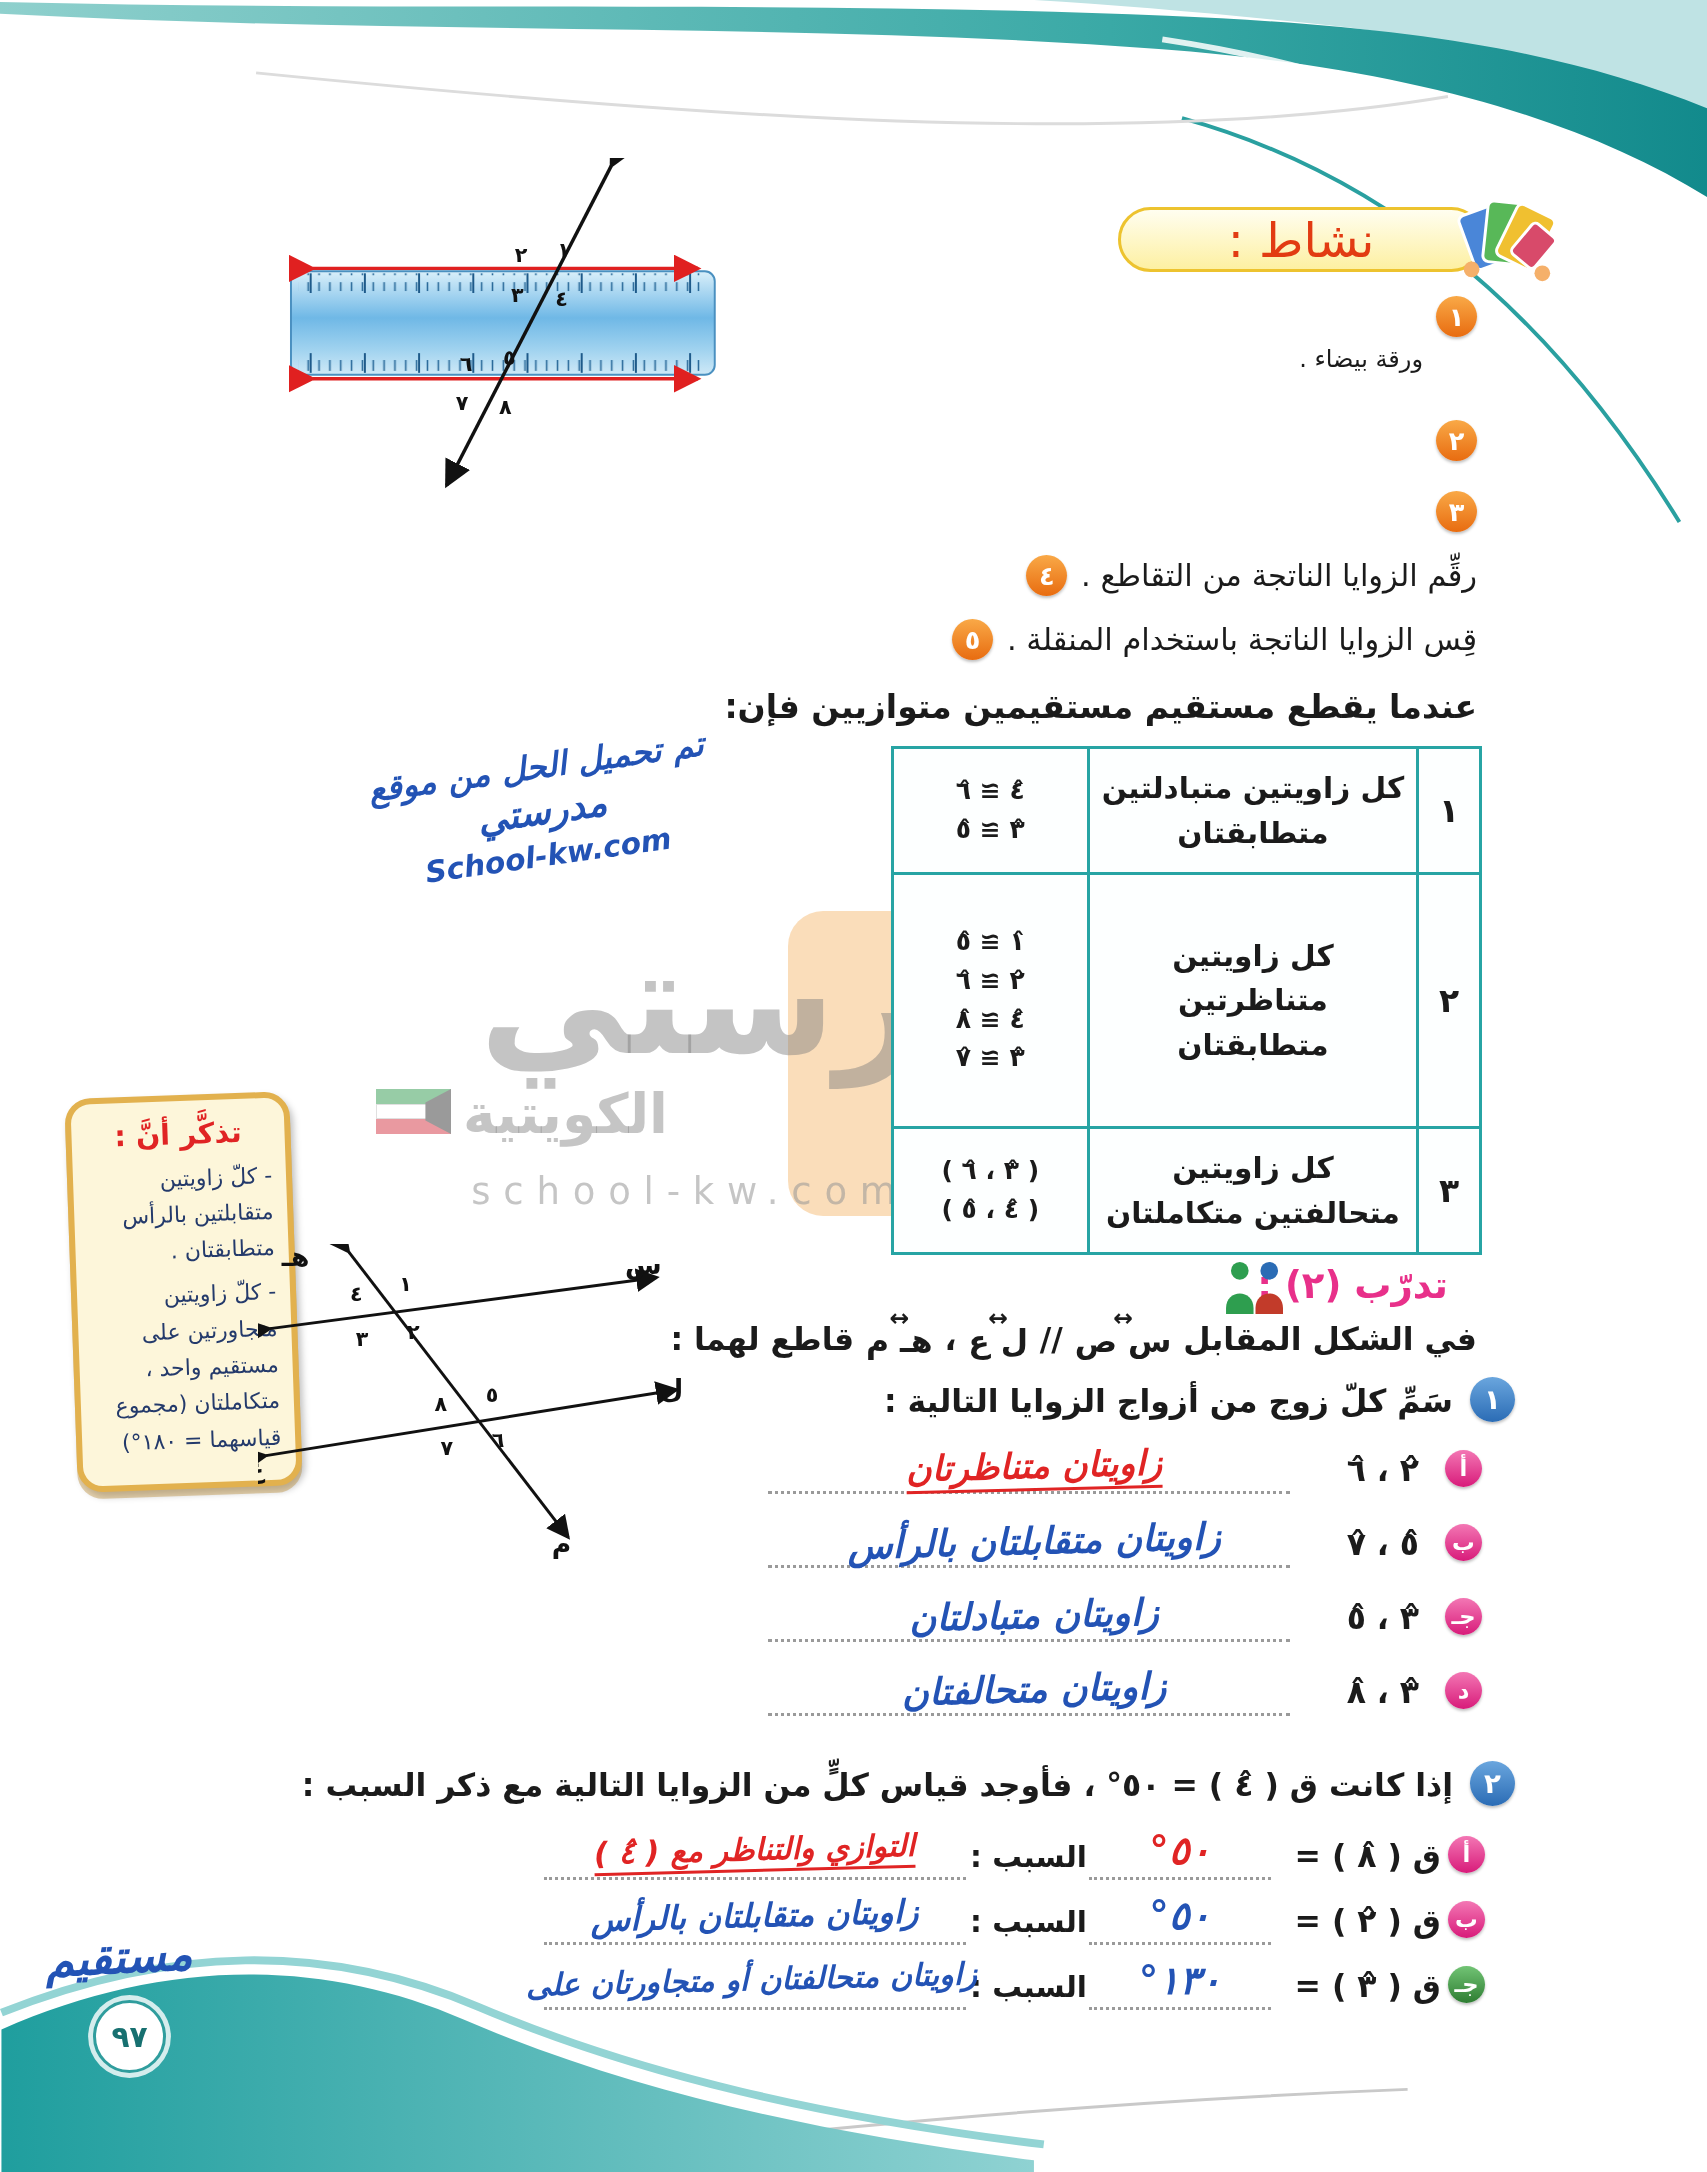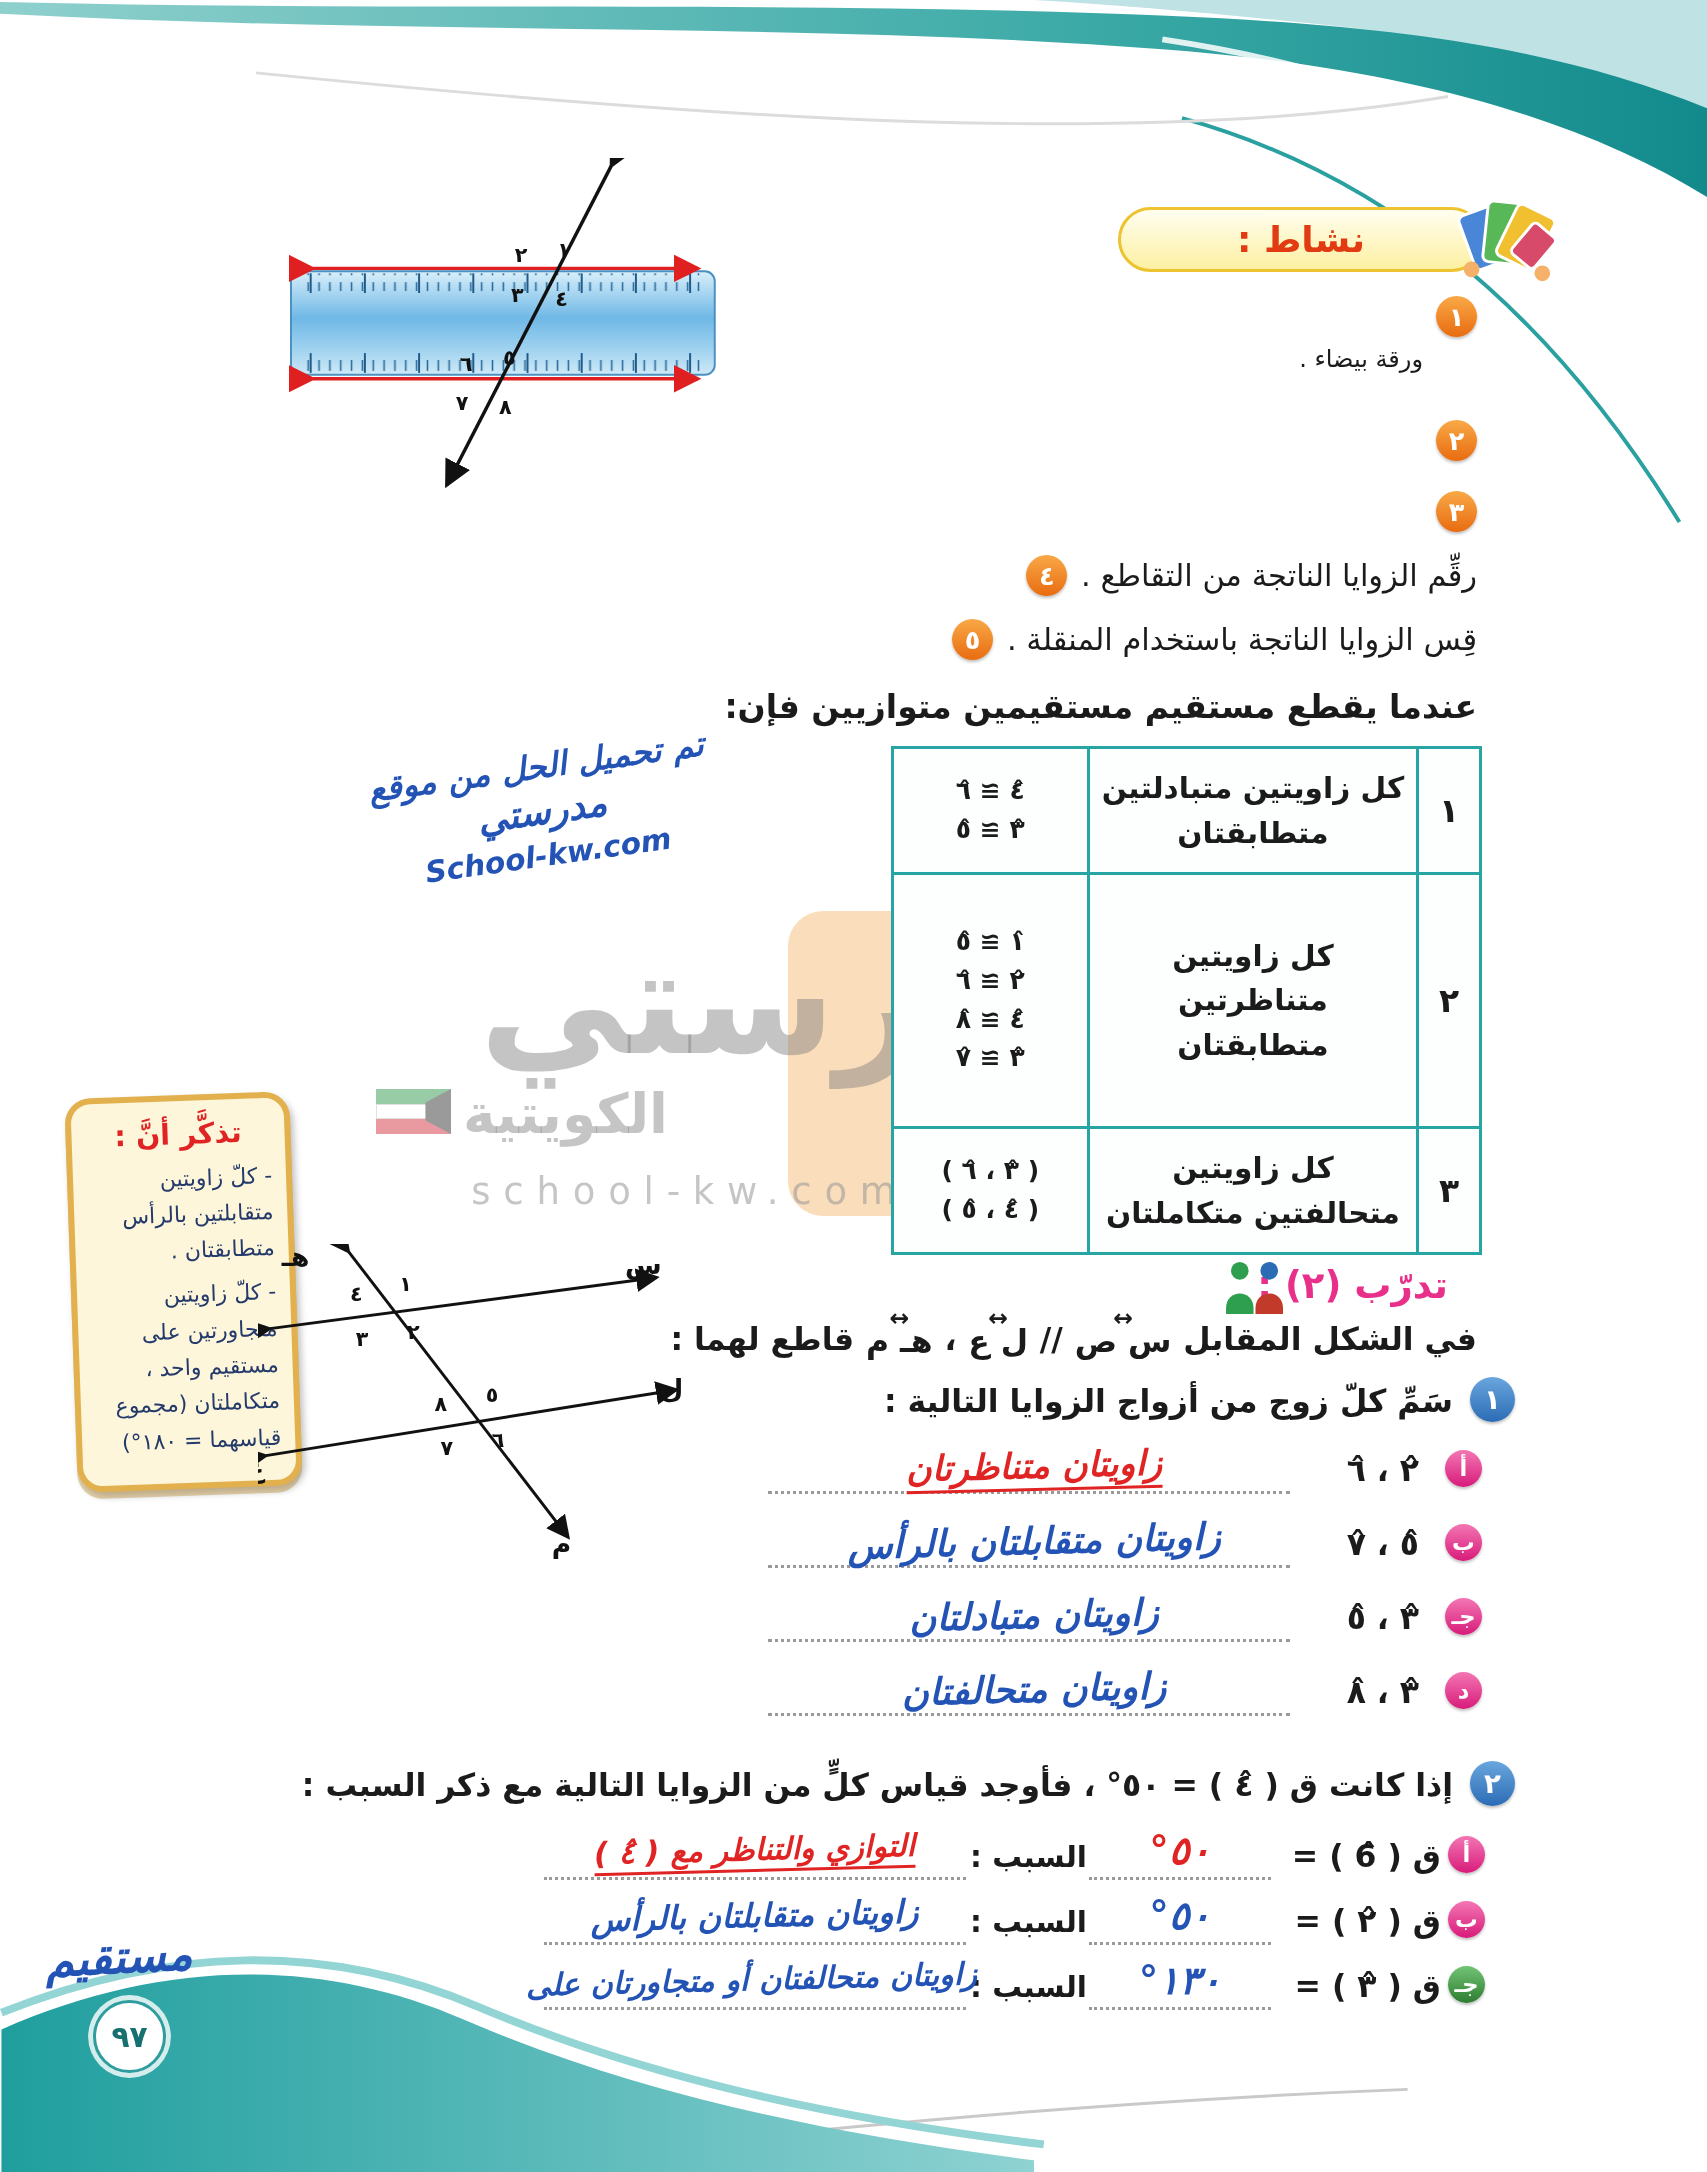--- a/index.html
+++ b/index.html
@@ -21,21 +21,21 @@
   .blue   { background:linear-gradient(#6aa6de,#2b6cb5); box-shadow:0 2px 3px rgba(0,0,0,.25); }
   .pink   { background:linear-gradient(#f377b4,#d81b7a); box-shadow:0 2px 3px rgba(0,0,0,.25); }
   .green  { background:linear-gradient(#72c475,#2e7d32); box-shadow:0 2px 3px rgba(0,0,0,.25); }
   .sm { width:37px; height:37px; font-size:22.7px; }
   .lg { width:45px; height:45px; font-size:27.6px; }
 
   
   .activity-box { position:absolute; left:1118px; top:207px; width:366px; height:65px;
     background:linear-gradient(#fffef0,#fdf0a2); border:3px solid #edc32f; border-radius:33px;
     display:flex; align-items:center; justify-content:center; z-index:3; }
-  .activity-box span { color:#e23b12; font-size:36px; font-weight:bold; }
+  .activity-box span { color:#e23b12; font-size:48px; font-weight:normal; }
   .step { position:absolute; right:230px; direction:rtl; text-align:right; z-index:3; }
   .step-row { display:flex; align-items:center; gap:13.8px; }
   .step-text { font-size:30.5px; white-space:nowrap; }
   .step-cont { font-size:24px; margin:7.9px 54px 0 0; }
 
   .intro { position:absolute; right:230px; top:687px; font-size:33px; font-weight:bold; z-index:3;margin-left:35px; }
 
   
   table.rules { position:absolute; left:891px; top:746px; width:591px; border-collapse:collapse;
     z-index:3; background:#fdffff; }
@@ -377,21 +377,21 @@
   <span class="answer hand-blue" style="font-size:37px">زاويتان متحالفتان</span>
 </div>
 
 <div class="abs" style="right:192px;top:1761px;z-index:3">
   <span class="circle-num blue lg">٢</span>
 </div>
 <div class="abs qtext" style="right:254px;top:1767px;z-index:3">إذا كانت ق ( ٤̂ ) = ٥٠° ، فأوجد قياس كلٍّ من الزوايا التالية مع ذكر السبب :</div>
 
 <div class="qrow" style="top:1830px">
   <span class="abs circle-num pink sm" style="right:222px;top:5.9px">أ</span>
-  <span class="expr">ق ( 6̂ ) =</span>
+  <span class="expr">ق ( ٨̂ ) =</span>
   <span class="valline"></span>
   <span class="valhand hand-red">٥٠°</span>
   <span class="reason-label">السبب :</span>
   <span class="reasonline"></span>
   <span class="reasonhand hand-red"><span class="ul-red">التوازي والتناظر مع ( ٤̂ )</span></span>
 </div>
 <div class="qrow" style="top:1895px">
   <span class="abs circle-num pink sm" style="right:222px;top:5.9px">ب</span>
   <span class="expr">ق ( ٢̂ ) =</span>
   <span class="valline"></span>

